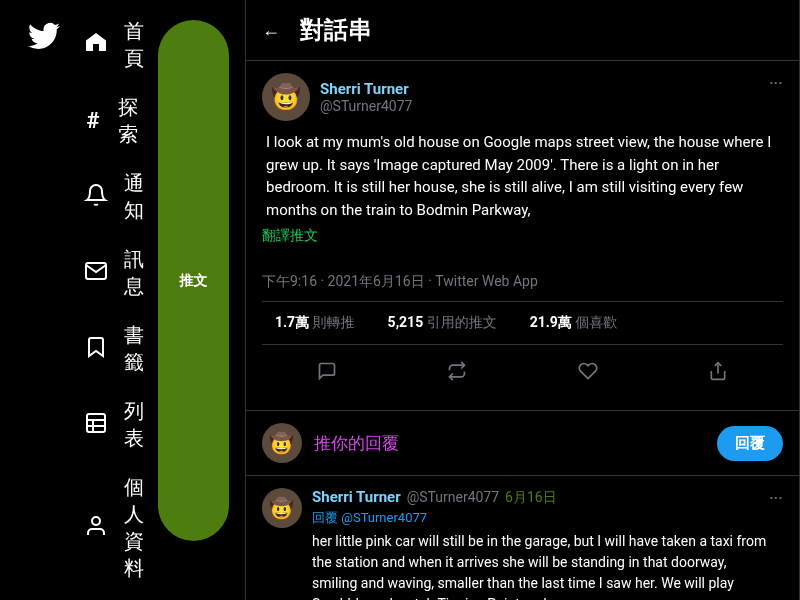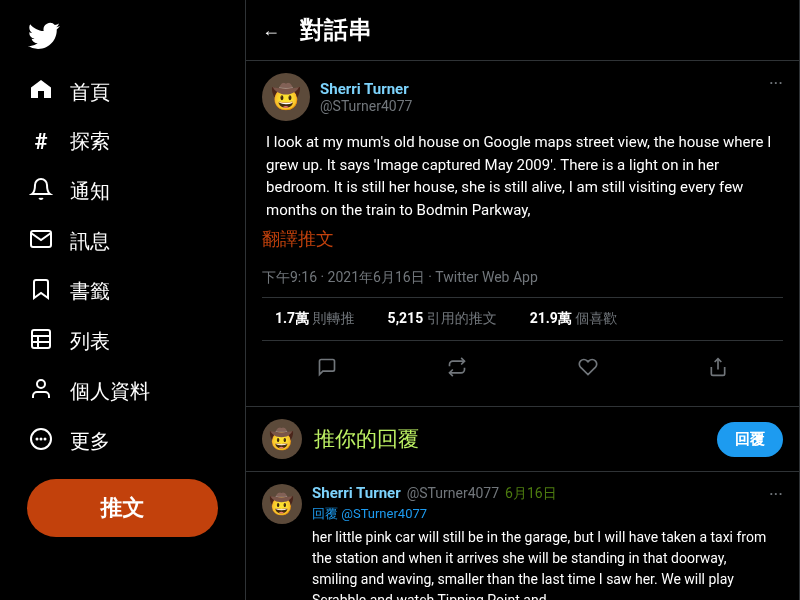--- a/index.html
+++ b/index.html
@@ -12,21 +12,20 @@
       overflow: hidden;
       display: flex;
     }
 
     
     .sidebar {
       width: 245px;
       height: 549px;
       background: #000;
       display: flex;
-      flex-direction: column;
       padding: 8px 16px;
       flex-shrink: 0;
     }
     .sidebar-logo {
       padding: 12px 12px 8px;
       margin-bottom: 4px;
     }
     .sidebar-logo svg {
       width: 32px;
       height: 32px;
@@ -46,26 +45,26 @@
       width: 26px;
       text-align: center;
       line-height: 1;
     }
     .sidebar-item .label {
       font-size: 20px;
       font-weight: 400;
       color: #fff;
     }
     .tweet-btn {
-      background: #c2410c;
+      background: #4d7c0f;
       color: #fff;
       border: none;
       border-radius: 9999px;
       padding: 14px 0;
-      font-size: 22px;
+      font-size: 14px;
       font-weight: 700;
       cursor: pointer;
       width: 90%;
       margin: 12px auto 0;
       display: block;
       text-align: center;
     }
 
     
     .main {
@@ -160,24 +159,24 @@
       font-size: 18px;
       cursor: pointer;
     }
     .tweet-body {
       font-size: 15px;
       color: #fff;
       line-height: 1.5;
       margin: 10px 4px 6px;
     }
     .translate-link {
-      color: #c2410c;
-      font-size: 18px;
-      cursor: pointer;
-      margin-bottom: 18px;
+      color: #22c55e;
+      font-size: 14px;
+      cursor: pointer;
+      margin-bottom: 28px;
     }
     .tweet-meta {
       font-size: 14px;
       color: #71767b;
       margin-bottom: 10px;
     }
     .tweet-stats {
       display: flex;
       gap: 20px;
       padding: 12px 0;
@@ -209,22 +208,22 @@
     
     .reply-input-area {
       display: flex;
       align-items: center;
       padding: 12px 16px;
       border-bottom: 1px solid #2f3336;
       gap: 12px;
     }
     .reply-input-placeholder {
       flex: 1;
-      color: #bef264;
-      font-size: 21px;
+      color: #d946ef;
+      font-size: 17px;
     }
     .reply-btn {
       background: #1d9bf0;
       color: #fff;
       border: none;
       border-radius: 9999px;
       padding: 8px 18px;
       font-size: 15px;
       font-weight: 700;
       cursor: pointer;

